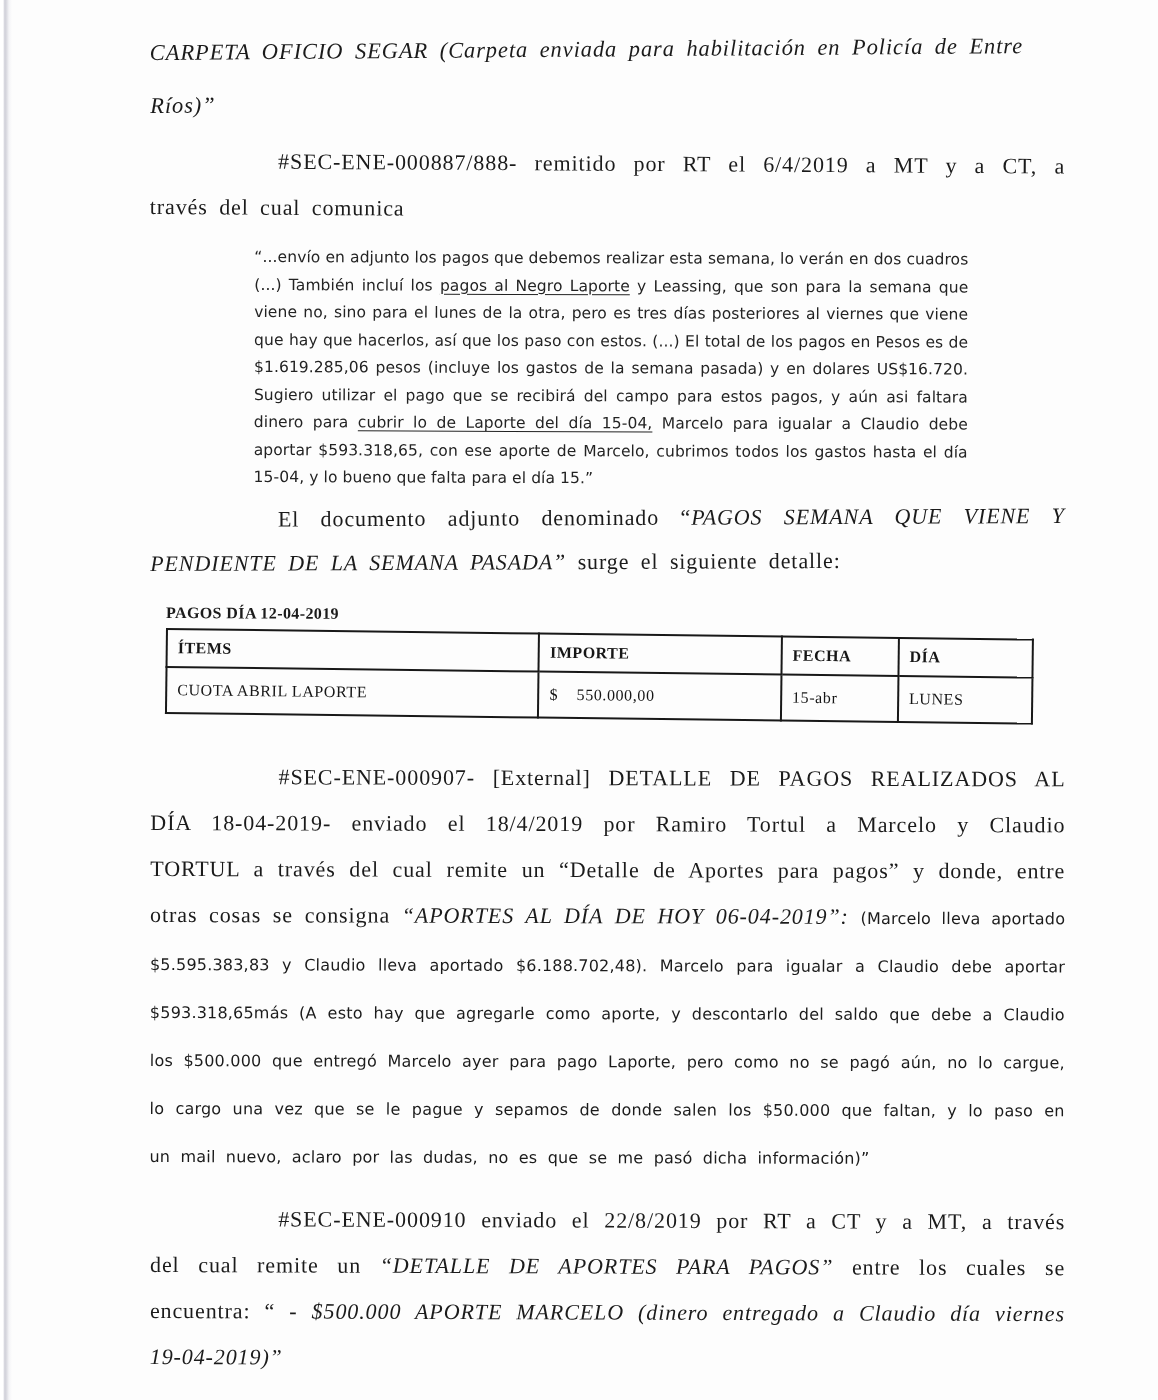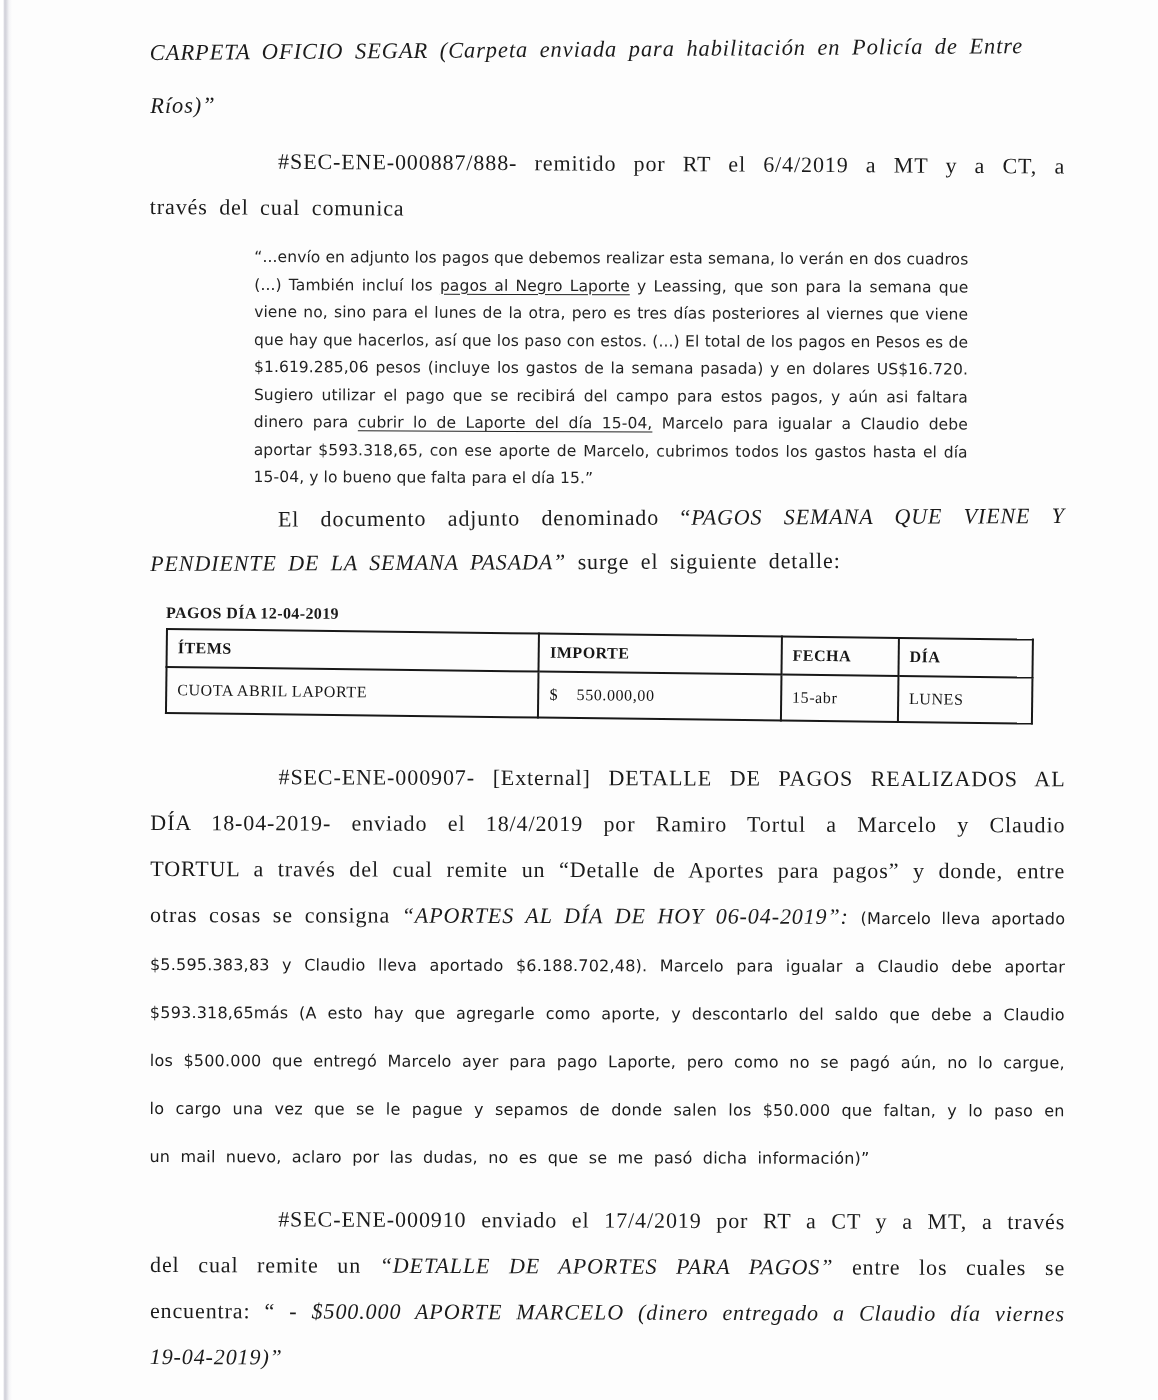--- a/index.html
+++ b/index.html
@@ -160,15 +160,15 @@
           <td class="pre">$    550.000,00</td>
           <td>15-abr</td>
           <td>LUNES</td>
         </tr>
       </tbody>
     </table>
   </div>
 
   <p class="para p4 p4-head"><span>#SEC-ENE-000907-   [External]    DETALLE   DE   PAGOS REALIZADOS AL DÍA 18-04-2019- enviado el 18/4/2019 por Ramiro Tortul a Marcelo y Claudio TORTUL a través del cual remite un “Detalle de Aportes para pagos” y donde, entre otras cosas se consigna </span><span class="it">“APORTES AL DÍA DE HOY 06-04-2019”: </span><span class="script">(Marcelo lleva aportado $5.595.383,83 y Claudio  lleva aportado $6.188.702,48).  Marcelo para igualar a Claudio debe aportar $593.318,65más (A esto hay que agregarle como aporte, y descontarlo del saldo que debe a Claudio los $500.000 que entregó Marcelo ayer para pago Laporte, pero como no se pagó aún, no lo cargue, lo cargo una vez que se le pague y sepamos de donde salen los $50.000 que faltan, y lo paso en un mail nuevo, aclaro por las dudas, no es que se me pasó dicha información)”</span></p>
 
-  <p class="para p5"><span>#SEC-ENE-000910 enviado el 17/4/2019 por RT a CT y a MT, a través del cual remite un </span><span class="it">“DETALLE DE APORTES PARA PAGOS”</span><span> entre los cuales se encuentra: “ </span><span class="it">- $500.000 APORTE MARCELO (dinero entregado a Claudio día viernes 19-04-2019)”</span></p>
+  <p class="para p5"><span>#SEC-ENE-000910 enviado el 22/8/2019 por RT a CT y a MT, a través del cual remite un </span><span class="it">“DETALLE DE APORTES PARA PAGOS”</span><span> entre los cuales se encuentra: “ </span><span class="it">- $500.000 APORTE MARCELO (dinero entregado a Claudio día viernes 19-04-2019)”</span></p>
 
 </div>
 
 </body></html>

